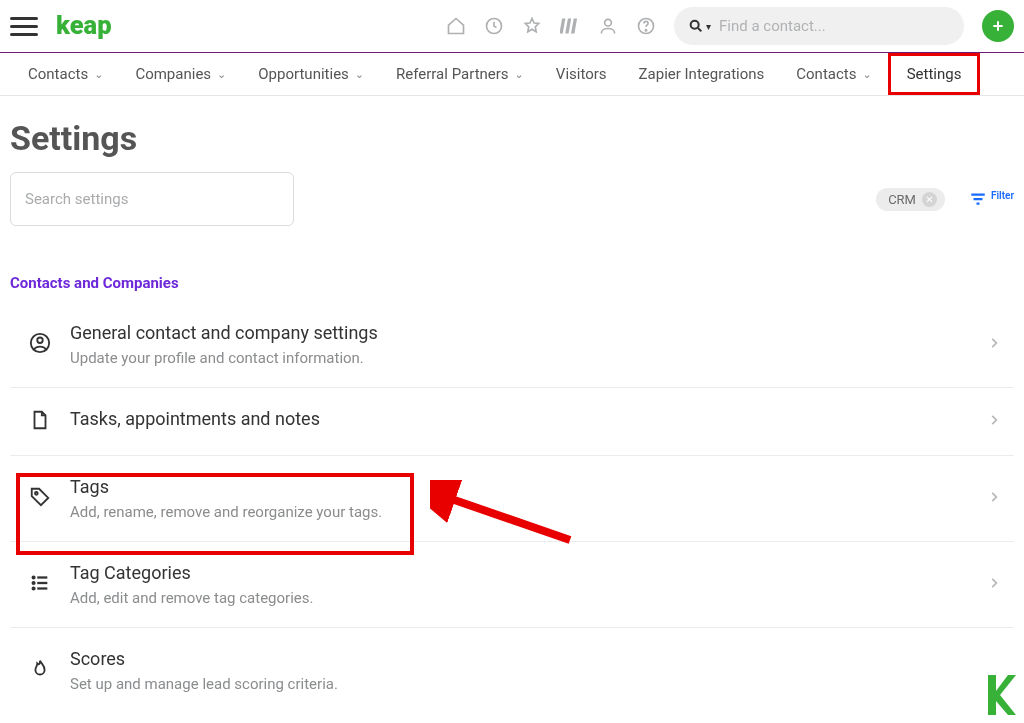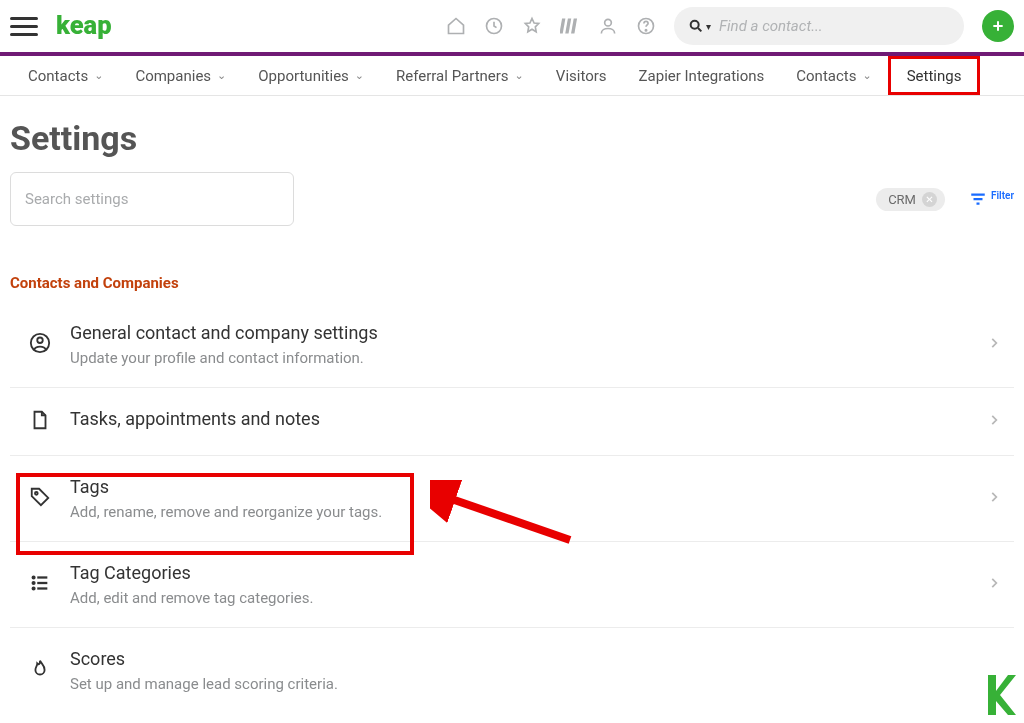--- a/index.html
+++ b/index.html
@@ -11,42 +11,42 @@
 .logo { margin-left: 18px; display:flex; align-items:flex-start; }
 .logo svg { height:30px; }
 
 .top-icons { margin-left:auto; display:flex; align-items:center; gap:18px; color:#aeb0b2; }
 .top-icons svg { width:20px; height:20px; display:block; }
 
 .search-wrap { margin-left: 18px; background:#f0f0f0; border-radius:20px; display:flex; align-items:center; padding:0 14px; height:38px; width:290px; }
 .search-wrap .mag { color:#333; display:flex; align-items:center; gap:2px; }
 .search-wrap .mag svg { width:16px; height:16px; }
 .search-wrap .caret { font-size:10px; color:#333; }
-.search-wrap input { border:none; background:transparent; margin-left:8px; font-size:15px; width:100%; outline:none; color:#555;font-style:italic; }
+.search-wrap input { border:none; background:transparent; margin-left:8px; font-size:15px; width:100%; outline:none; color:#555; }
 .search-wrap input::placeholder { color:#b0b2b4; }
 
 .plus-btn { width:32px; height:32px; border-radius:50%; background:#37b137; color:#fff; display:flex; align-items:center; justify-content:center; margin-left:18px; cursor:pointer; }
 .plus-btn svg { width:16px; height:16px; }
 
-.navbar { border-top:4px solid #701a75; border-bottom:1px solid #e5e5e5; display:flex; align-items:center; height:44px; padding:0 12px; gap: 0; }
+.navbar { border-top:1px solid #701a75; border-bottom:1px solid #e5e5e5; display:flex; align-items:center; height:44px; padding:0 12px; gap: 0; }
 .nav-item { padding: 0 16px; height:100%; display:flex; align-items:center; gap:6px; color:#555; font-size:15px; cursor:pointer; white-space:nowrap; }
 .nav-item .chev { font-size:11px; color:#888; }
 .nav-item.highlight { border:3px solid #e80000; color:#333; }
 
 .page-title { font-size:34px; color:#555; padding: 22px 10px 14px 10px; }
 
 .controls-row { display:flex; align-items:center; padding: 0 10px 0 10px; }
 .search-settings { width:284px; height:54px; border:1px solid #dcdcdc; border-radius:6px; padding:0 14px; font-size:15px; color:#555; outline:none; }
 .search-settings::placeholder { color:#a9abad; }
 .tag-pill { margin-left:auto; background:#ececec; color:#6b6b6b; border-radius:14px; padding:4px 8px 4px 12px; font-size:13px; display:flex; align-items:center; gap:6px; }
 .tag-pill .x { width:15px; height:15px; border-radius:50%; background:#d4d4d4; color:#fff; display:flex; align-items:center; justify-content:center; font-size:10px; }
 .filter-btn { margin-left:24px; color:#1a6cff; font-size:10px; font-weight:600; display:flex; align-items:flex-start; gap:4px; cursor:pointer; }
 .filter-btn svg { width:18px; height:18px; }
 
-.section-title { font-weight:700; color:#c2410c; padding: 48px 10px 10px 10px; font-size:15px; }
+.section-title { font-weight:700; color:#6d28d9; padding: 48px 10px 10px 10px; font-size:15px; }
 
 .settings-list { padding: 0 10px; }
 .setting-row { display:flex; align-items:center; padding:20px 0; border-bottom:1px solid #ececec; cursor:pointer; }
 .setting-row .icon-col { width:60px; display:flex; justify-content:center; color:#333; }
 .setting-row .icon-col svg { width:22px; height:22px; }
 .setting-row .txt-col { flex:1; }
 .setting-row .row-title { font-size:18px; color:#333; margin-bottom:6px; }
 .setting-row .row-desc { font-size:15px; color:#8a8c8e; }
 .setting-row .arrow-col { width:40px; display:flex; justify-content:center; color:#b8b8b8; }
 .setting-row .arrow-col svg { width:14px; height:14px; }

